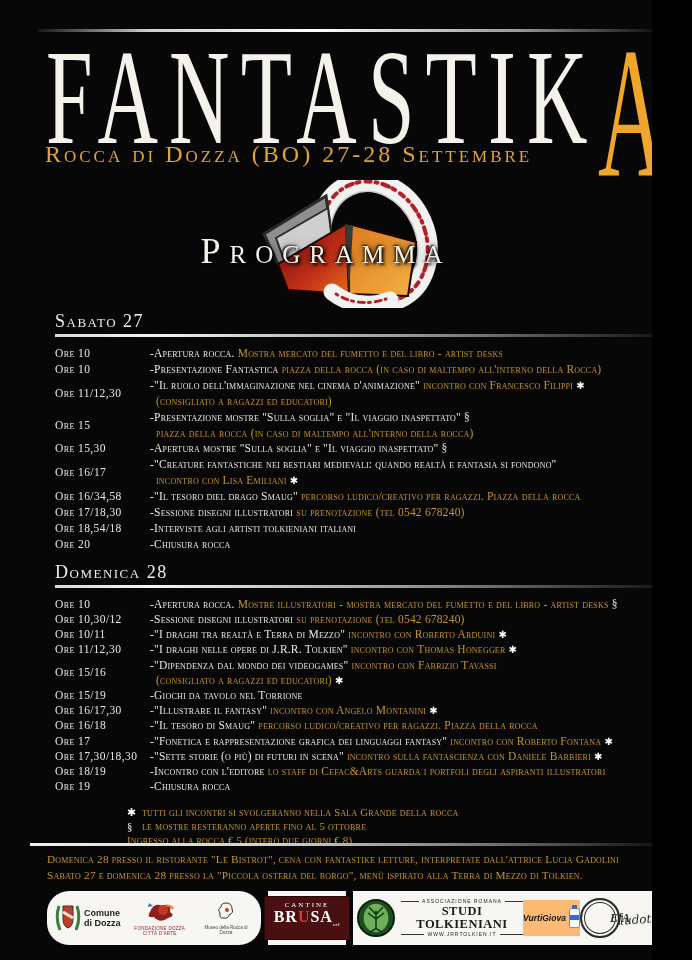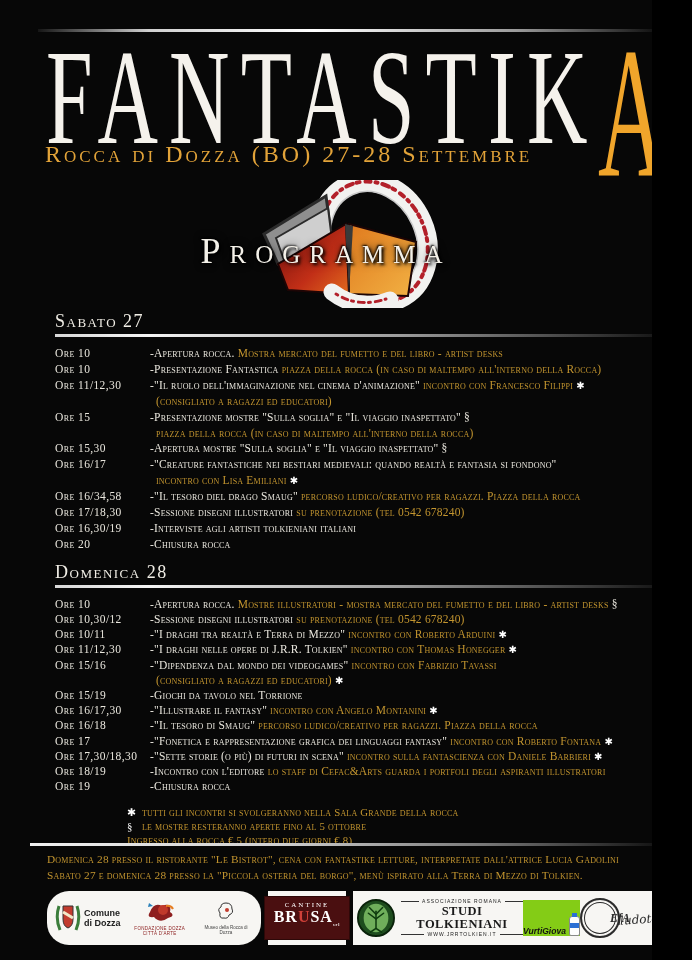--- a/index.html
+++ b/index.html
@@ -21,21 +21,21 @@
   .program-label{position:absolute;left:0;top:230px;width:100%;text-align:center;font-size:36px;
                  letter-spacing:9px;color:#F4F1E9;font-variant:small-caps;
                  text-shadow:2px 2px 3px #000,-1px -1px 2px #000,0 0 8px #000;}
 
   
   #schedule{position:absolute;left:55px;top:311px;width:630px;}
   .day-heading{font-size:18px;color:#F0EDE5;font-variant:small-caps;letter-spacing:1.5px;line-height:20px;}
   .day-rule{height:3px;margin:3px 0 9px 0;
             background:linear-gradient(90deg,#d8d8d8,#f5f5f5 15%,#9c9c9c 55%,#151515 96%);}
   .day{margin-bottom:9px;}
-  .sched-row{display:flex;align-items:flex-start;}
+  .sched-row{display:flex;align-items:center;}
   .sched-time{flex:0 0 95px;font-size:11.5px;line-height:15.9px;color:#EAE7DE;
               font-variant:small-caps;letter-spacing:.4px;}
   .sched-desc{flex:1;font-size:11.5px;line-height:15.9px;font-variant:small-caps;letter-spacing:.2px;}
   .day-1 .sched-time,.day-1 .sched-desc{line-height:15.2px;}
   .line{white-space:nowrap;}
   .line.cont{padding-left:6px;}
   .seg-w{color:#EAE7DE;}
   .seg-g{color:#C3952F;}
   .seg-s{color:#FFFFFF;font-size:10px;}
 
@@ -72,21 +72,21 @@
   .brusa-main{font-size:16px;font-weight:bold;letter-spacing:1px;font-family:"Liberation Serif",serif;line-height:16px;}
   .brusa-u{color:#D04038;}
   .brusa-sub{font-size:4px;vertical-align:sub;}
 
   .tolkien{display:flex;align-items:center;gap:6px;}
   .tolkien-text{text-align:center;color:#1a1a1a;width:122px;}
   .t-top,.t-sub{font-size:5px;letter-spacing:1px;display:flex;align-items:center;gap:3px;line-height:7px;}
   .t-top::before,.t-top::after,.t-sub::before,.t-sub::after{content:"";flex:1;height:1px;background:#333;}
   .t-main{font-size:12.5px;font-weight:bold;letter-spacing:.5px;font-family:"Liberation Serif",serif;line-height:13px;}
 
-  .vurti{width:60px;height:36px;background:#84cc16;display:flex;align-items:flex-end;justify-content:center;gap:3px;}
+  .vurti{width:60px;height:36px;background:#fdba74;display:flex;align-items:center;justify-content:center;gap:3px;}
   .vurti-label{font-style:italic;font-weight:bold;font-size:8.5px;color:#111;}
   .bottle{position:relative;width:9px;height:18px;background:#fdfdfd;border:1px solid #888;
           border-radius:3px 3px 2px 2px;display:inline-block;}
   .bottle::before{content:"";position:absolute;top:-4px;left:2px;width:5px;height:4px;background:#2b6fd4;}
   .bottle::after{content:"";position:absolute;top:6px;left:0;right:0;height:5px;background:#2b6fd4;}
 
   .efa-stamp{width:36px;height:36px;border:2px solid #2b2b2b;border-radius:50%;display:flex;
              align-items:center;justify-content:center;
              box-shadow:inset 0 0 0 2px #F7F6F3,inset 0 0 0 3px #2b2b2b;}
   .efa-text{font-style:italic;font-size:12px;font-weight:bold;color:#2b2b2b;font-family:"Liberation Serif",serif;margin-left:40px;}
@@ -188,21 +188,21 @@
             <div class="line"><span class="seg-w">-"Il tesoro diel drago Smaug" </span><span class="seg-g">percorso ludico/creativo per ragazzi. Piazza della rocca</span></div>
           </div>
         </div>
         <div class="sched-row">
           <span class="sched-time">Ore 17/18,30</span>
           <div class="sched-desc">
             <div class="line"><span class="seg-w">-Sessione disegni illustratori </span><span class="seg-g">su prenotazione (tel 0542 678240)</span></div>
           </div>
         </div>
         <div class="sched-row">
-          <span class="sched-time">Ore 16,30/19</span>
+          <span class="sched-time">Ore 18,54/18</span>
           <div class="sched-desc">
             <div class="line"><span class="seg-w">-Interviste agli artisti tolkieniani italiani</span></div>
           </div>
         </div>
         <div class="sched-row">
           <span class="sched-time">Ore 20</span>
           <div class="sched-desc">
             <div class="line"><span class="seg-w">-Chiusura rocca</span></div>
           </div>
         </div>

